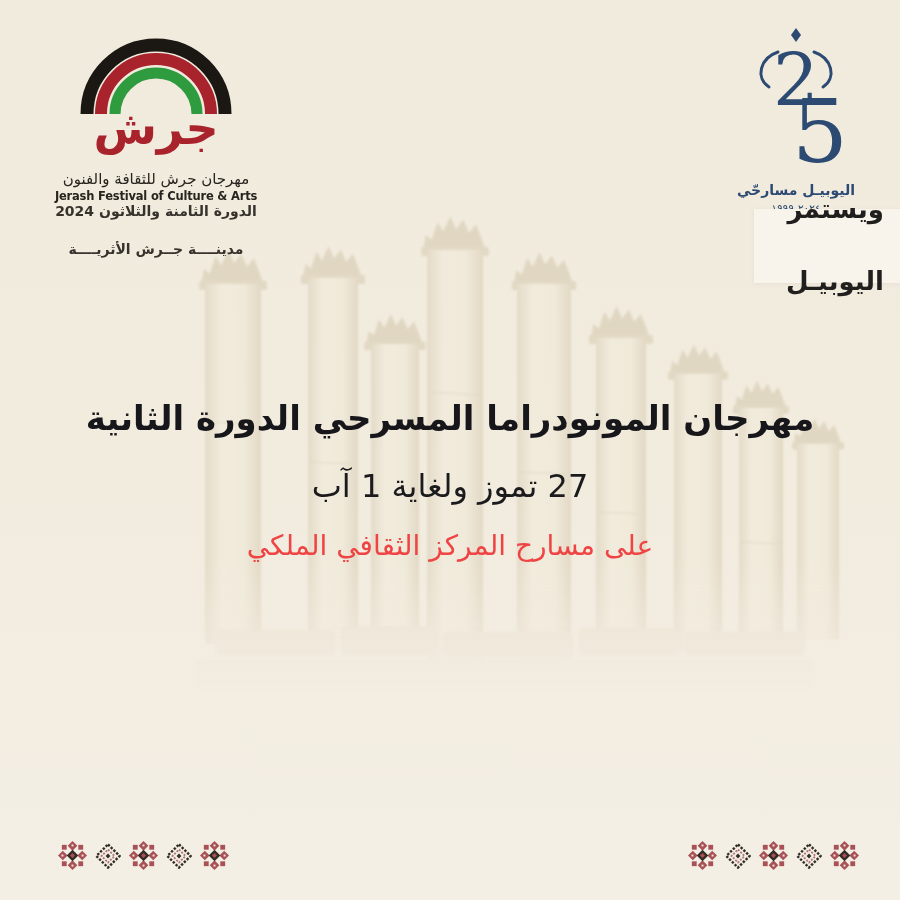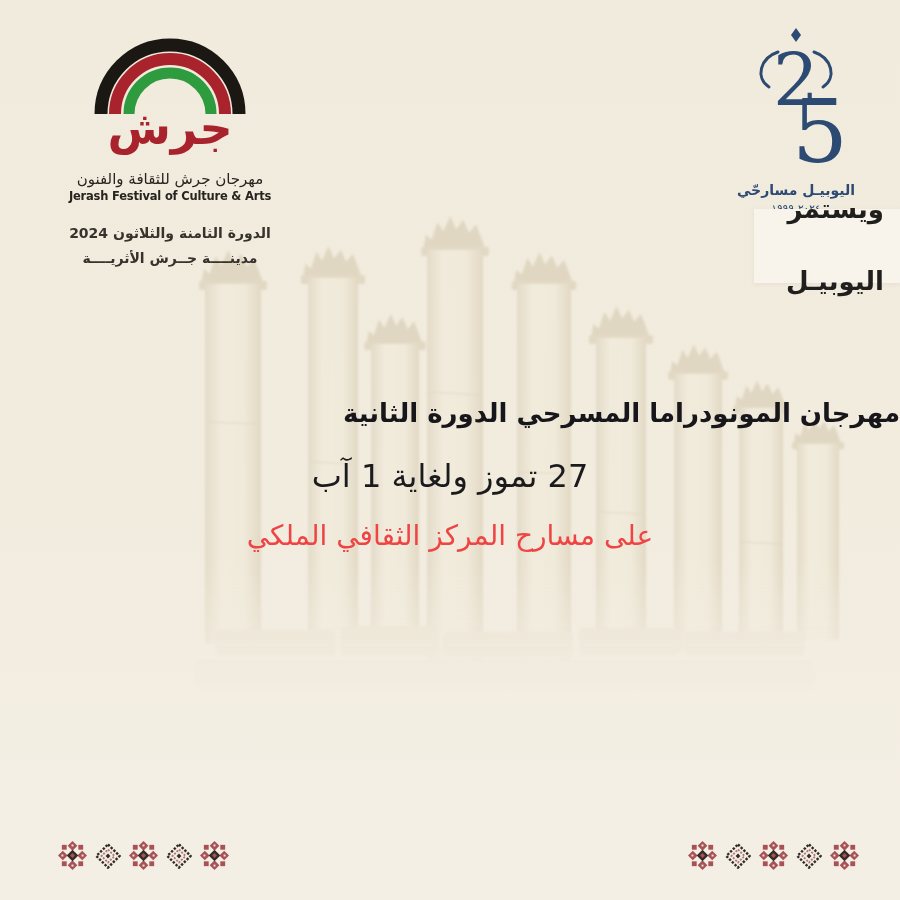--- a/index.html
+++ b/index.html
@@ -4,45 +4,45 @@
 <style>
   html,body{margin:0;padding:0;}
   body{
     width:900px;height:900px;position:relative;overflow:hidden;
     background:linear-gradient(180deg,#f1ebde 0%,#f2ecdf 55%,#f4efe5 100%);
     font-family:"DejaVu Sans",sans-serif;
   }
   .abs{position:absolute;}
 
   
-  .logo-block{left:64px;top:36px;width:212px;text-align:center;}
+  .logo-block{left:50px;top:36px;width:212px;text-align:center;}
   .logo-block svg{display:block;margin:0 auto;}
   .logo-title-ar{font-size:15px;font-weight:normal;color:#27241f;direction:rtl;margin-top:2px;white-space:nowrap;text-align:center;}
   .logo-title-en{font-size:11.5px;font-weight:bold;color:#27241f;letter-spacing:-0.2px;margin-top:1px;white-space:nowrap;}
-  .logo-edition{font-size:14px;font-weight:bold;color:#36322c;direction:rtl;margin-top:22px;white-space:nowrap;}
-  .logo-city{font-size:14px;font-weight:bold;color:#36322c;direction:rtl;margin-top:9px;white-space:nowrap;}
+  .logo-edition{font-size:14px;font-weight:bold;color:#36322c;direction:rtl;margin-top:0;white-space:nowrap;}
+  .logo-city{font-size:14px;font-weight:bold;color:#36322c;direction:rtl;margin-top:22px;white-space:nowrap;}
 
   
   .jubilee{right:34px;top:26px;width:140px;text-align:center;color:#2c4a72;}
   .jubilee-label{font-size:14px;font-weight:bold;direction:rtl;margin-top:0px;}
   .jubilee-years{font-size:10.5px;letter-spacing:1.5px;direction:ltr;margin-top:4px;}
 
   
   .badge{right:0;top:209px;width:146px;height:74px;background:#f8f4eb;
     box-shadow:0 1px 5px rgba(90,80,60,0.08);
     display:flex;flex-direction:column;justify-content:center;
     padding-right:16px;box-sizing:border-box;text-align:right;direction:rtl;gap:40px;}
   .badge div{font-size:26px;font-weight:bold;color:#201f1d;line-height:1.22;}
 
   
   .columns{left:155px;top:212px;}
 
   
   .event{left:0;right:0;top:398px;text-align:center;direction:rtl;}
-  .event-title{font-size:26px;font-weight:bold;color:#17161a;letter-spacing:-0.5px;line-height:1.2;text-align:right;}
+  .event-title{font-size:34px;font-weight:bold;color:#17161a;letter-spacing:-0.5px;line-height:1.2;}
   .event-date{font-size:32px;color:#1b1a1d;margin-top:28px;}
   .event-venue{font-size:28px;color:#ef4444;margin-top:24px;}
 
   
   .orn-row{display:flex;align-items:center;gap:7px;}
   .orn-left{left:57px;top:840px;}
   .orn-right{left:687px;top:840px;}
   .orn-row svg{display:block;}
 </style>
 </head>

